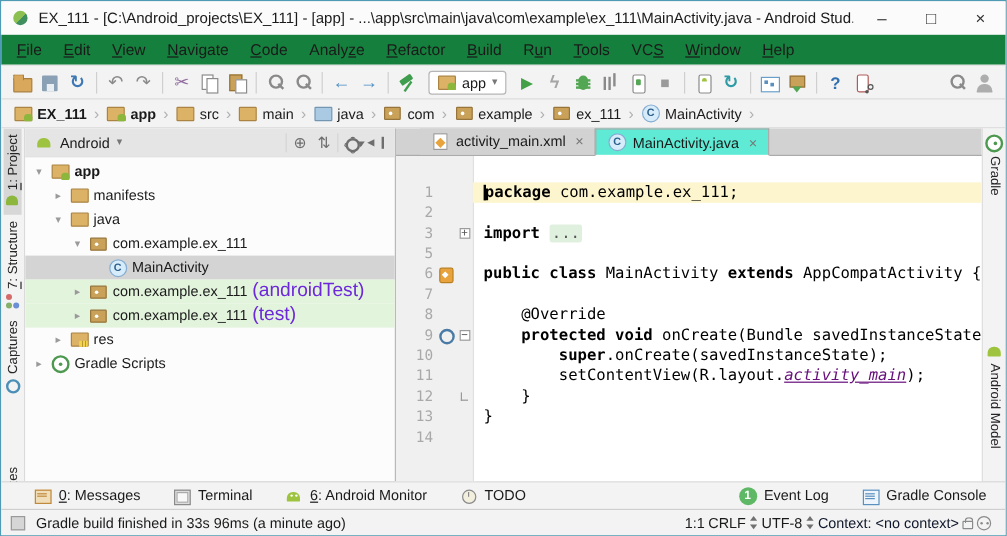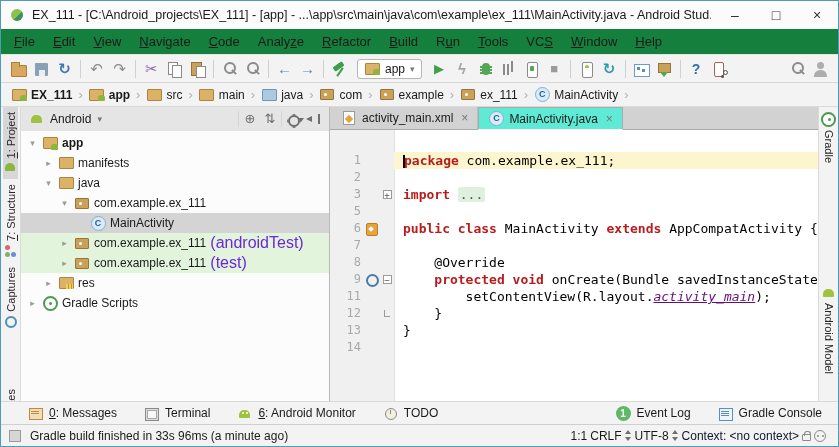--- a/index.html
+++ b/index.html
@@ -113,39 +113,39 @@
   .trow{height:20px;display:flex;align-items:center;gap:4px;white-space:nowrap;padding-right:4px}
   .trow.sel{background:#d4d4d4}
   .trow.green{background:#e3f4dd}
   .arr{width:11px;color:#9a9a9a;font-size:9px;text-align:center;flex:none}
   .tlabel{font-size:12px}
   .tlabel.b{font-weight:bold}
   .tann{font-size:16px;color:#6d28d9}
 
   
   .editor{flex:1;display:flex;flex-direction:column;background:#fff;position:relative;min-width:0}
-  .tabs{height:23px;background:#d2d2d2;display:flex;align-items:stretch;padding-left:2px;border-bottom:1px solid #ababab;flex:none}
+  .tabs{height:23px;background:#d2d2d2;display:flex;align-items:stretch;padding-left:20px;border-bottom:1px solid #ababab;flex:none}
   .tab{display:flex;align-items:center;gap:5px;padding:0 9px;background:#d2d2d2;border-right:1px solid #bdbdbd;font-size:12px}
   .tab.active{background:#5eead4;border:1px solid #ababab;border-bottom:1px solid #fff;margin-bottom:-1px}
   .tclose{color:#777;font-size:12px;margin-left:3px}
   .code{flex:1;font-family:"DejaVu Sans Mono","Liberation Mono",monospace;font-size:13px;padding-top:22px;position:relative;overflow:hidden}
   .code::before{content:"";position:absolute;left:0;top:0;bottom:0;width:64px;background:#f0f0f0;border-right:1px solid #e0e0e0}
   .cl{display:flex;height:17px;align-items:center;position:relative}
   .num{width:34px;text-align:right;color:#a9a9a9;font-size:12px;flex:none;line-height:17px;padding-right:3px}
   .gic{width:16px;height:17px;flex:none;position:relative}
   .gic.layout::before{content:"";position:absolute;left:2px;top:3px;width:10px;height:11px;background:#e8a33d;border:1px solid #b97f22;border-radius:2px}
   .gic.layout::after{content:"";position:absolute;left:5px;top:7px;width:4px;height:4px;background:#fff;transform:rotate(45deg)}
   .gic.override::before{content:"";position:absolute;left:2px;top:3px;width:9px;height:9px;border:2px solid #4a7ba6;border-radius:50%}
   .gf{width:14px;height:17px;flex:none;text-align:center}
   .fbox{display:inline-block;width:9px;height:9px;border:1px solid #9a9a9a;background:#fff;color:#555;font-size:9px;line-height:8px;margin-top:4px}
   .fend{display:inline-block;width:6px;height:7px;border-left:1px solid #9a9a9a;border-bottom:1px solid #9a9a9a;margin-top:5px}
   .ct{flex:1;white-space:pre;line-height:17px;padding-left:9px;height:17px}
   .hl .ct{background:#fcf5ce}
   .caret{display:inline-block;width:0;height:13px;border-left:2px solid #000;vertical-align:middle;margin-right:-1px}
-  .kw{color:#b91c1c;font-weight:bold}
+  .kw{color:#000000;font-weight:bold}
   .an{color:#000000}
   .fi{color:#660e7a;font-style:italic;text-decoration:underline}
   .fd{background:#e0f0df;border-radius:2px;padding:0 2px;color:#555}
   .pl{color:#000}
   .check{position:absolute;top:26px;right:6px;color:#4fae33;font-weight:bold;font-size:14px}
 
   
   .bottombar{height:23px;background:#f3f3f3;border-top:1px solid #d8d8d8;display:flex;align-items:center;padding:0 16px 0 27px;gap:27px;flex:none}
   .bitem{display:flex;align-items:center;gap:6px;font-size:12px;white-space:nowrap}
   .bright{margin-left:auto;display:flex;gap:27px}
@@ -440,20 +440,26 @@
             <span class="gf"></span>
             <span class="ct"><span class="pl">    </span><span class="an">@Override</span></span>
           </div>
           <div class="cl">
             <span class="num">9</span>
             <span class="gic override"></span>
             <span class="gf"><span class="fbox">−</span></span>
             <span class="ct"><span class="pl">    </span><span class="kw">protected</span><span class="pl"> </span><span class="kw">void</span><span class="pl"> onCreate(Bundle savedInstanceState) {</span></span>
           </div>
           <div class="cl">
+            <span class="num">10</span>
+            <span class="gic"></span>
+            <span class="gf"></span>
+            <span class="ct"><span class="pl">        </span><span class="kw">super</span><span class="pl">.onCreate(savedInstanceState);</span></span>
+          </div>
+          <div class="cl">
             <span class="num">11</span>
             <span class="gic"></span>
             <span class="gf"></span>
             <span class="ct"><span class="pl">        setContentView(R.layout.</span><span class="fi">activity_main</span><span class="pl">);</span></span>
           </div>
           <div class="cl">
             <span class="num">12</span>
             <span class="gic"></span>
             <span class="gf"><span class="fend"></span></span>
             <span class="ct"><span class="pl">    }</span></span>

